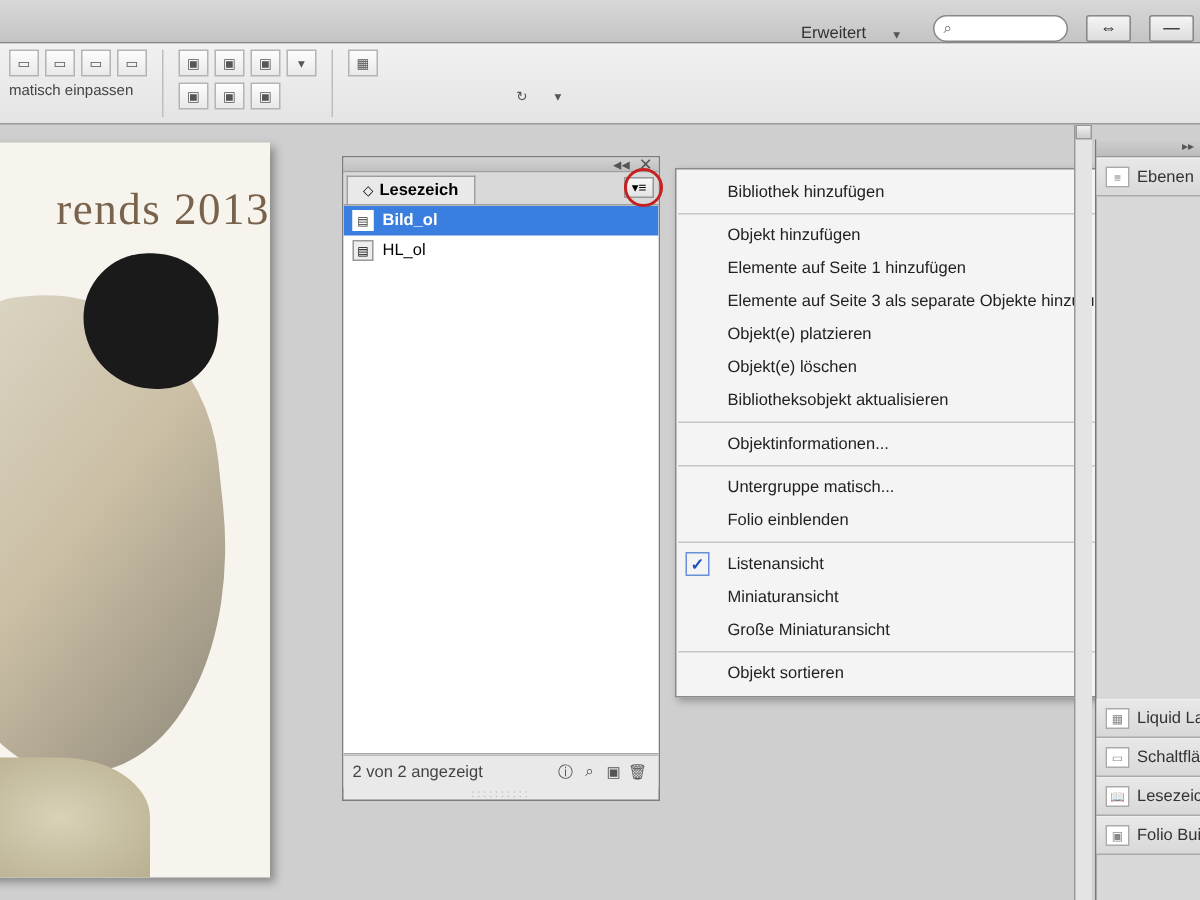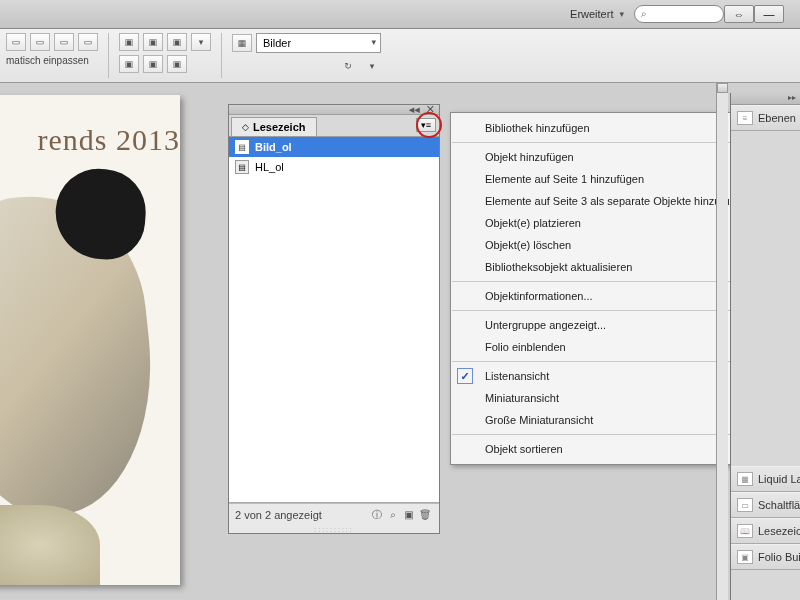--- a/index.html
+++ b/index.html
@@ -1,18 +1,18 @@
 <!DOCTYPE html>
 <html><head>
 <meta charset="utf-8">
 <style>
 * { margin: 0; padding: 0; box-sizing: border-box; font-family: Tahoma, Arial, sans-serif; font-size: 11px; }
 body { background: #cfcfcf; width: 800px; height: 600px; overflow: hidden; position: relative; }
 
-.topbar { position: absolute; top: 0; left: 0; right: 0; height: 29px; background: linear-gradient(#d8d8d8,#c4c4c4); border-bottom: 1px solid #888; display: flex; align-items: center; justify-content: flex-end; gap: 0; padding-right: 16px; }
+.topbar { position: absolute; top: 0; left: 0; right: 0; height: 29px; background: linear-gradient(#d8d8d8,#c4c4c4); border-bottom: 1px solid #888; display: flex; align-items: flex-end; justify-content: flex-end; gap: 12px; padding-right: 4px; }
 .topbar .search-wrap { display: flex; align-items: center; background: #fff; border: 1px solid #888; border-radius: 10px; padding: 1px 6px; width: 90px; height: 18px; }
 .topbar .search-wrap .mag { color: #666; font-size: 10px; margin-right: 4px; }
 .winbtn { width: 30px; height: 18px; border: 1px solid #888; background: linear-gradient(#f5f5f5,#ddd); border-radius: 2px; display: flex; align-items: center; justify-content: center; }
 .topbar .lbl { color: #333; margin-right: 6px; }
 
 .toolbar { position: absolute; top: 29px; left: 0; right: 0; height: 54px; background: linear-gradient(#f1f1f1,#e4e4e4); border-bottom: 1px solid #9a9a9a; padding: 4px 6px; display: flex; gap: 10px; align-items: flex-start; }
 .tb-group { display: flex; flex-direction: column; gap: 4px; border-right: 1px solid #bdbdbd; padding-right: 10px; height: 100%; }
 .tb-row { display: flex; gap: 4px; align-items: center; }
 .tb-btn { width: 20px; height: 18px; border: 1px solid #b4b4b4; background: linear-gradient(#fdfdfd,#e9e9e9); display: flex; align-items: center; justify-content: center; font-size: 9px; color: #555; }
 .tb-select { height: 20px; border: 1px solid #999; background: #fff; padding: 0 20px 0 6px; position: relative; min-width: 125px; display: flex; align-items: center; }
@@ -92,23 +92,20 @@
     </div>
     <div class="tb-row">
       <div class="tb-btn">▣</div>
       <div class="tb-btn">▣</div>
       <div class="tb-btn">▣</div>
     </div>
   </div>
   <div class="tb-group" style="border-right:none;">
     <div class="tb-row">
       <div class="tb-btn">▦</div>
-      <div class="tb-select">
-        <span>Bilder</span>
-      </div>
     </div>
     <div class="tb-row" style="justify-content:flex-end;width:150px;">
       <div class="tb-btn" style="border:none;background:none;">↻</div>
       <div class="tb-btn" style="border:none;background:none;">▾</div>
     </div>
   </div>
 </div>
 
 <div class="doc-area">
   <div class="doc-page">
@@ -174,21 +171,21 @@
     </div>
   <div class="menu-item">
       <span>Bibliotheksobjekt aktualisieren</span>
     </div>
   <div class="menu-sep"></div>
   <div class="menu-item">
       <span>Objektinformationen...</span>
     </div>
   <div class="menu-sep"></div>
   <div class="menu-item">
-      <span>Untergruppe angezeigt...</span>
+      <span>Untergruppe matisch...</span>
     </div>
   <div class="menu-item">
       <span>Folio einblenden</span>
     </div>
   <div class="menu-sep"></div>
   <div class="menu-item">
       <span class="check-box">✓</span>
       <span>Listenansicht</span>
     </div>
   <div class="menu-item">

